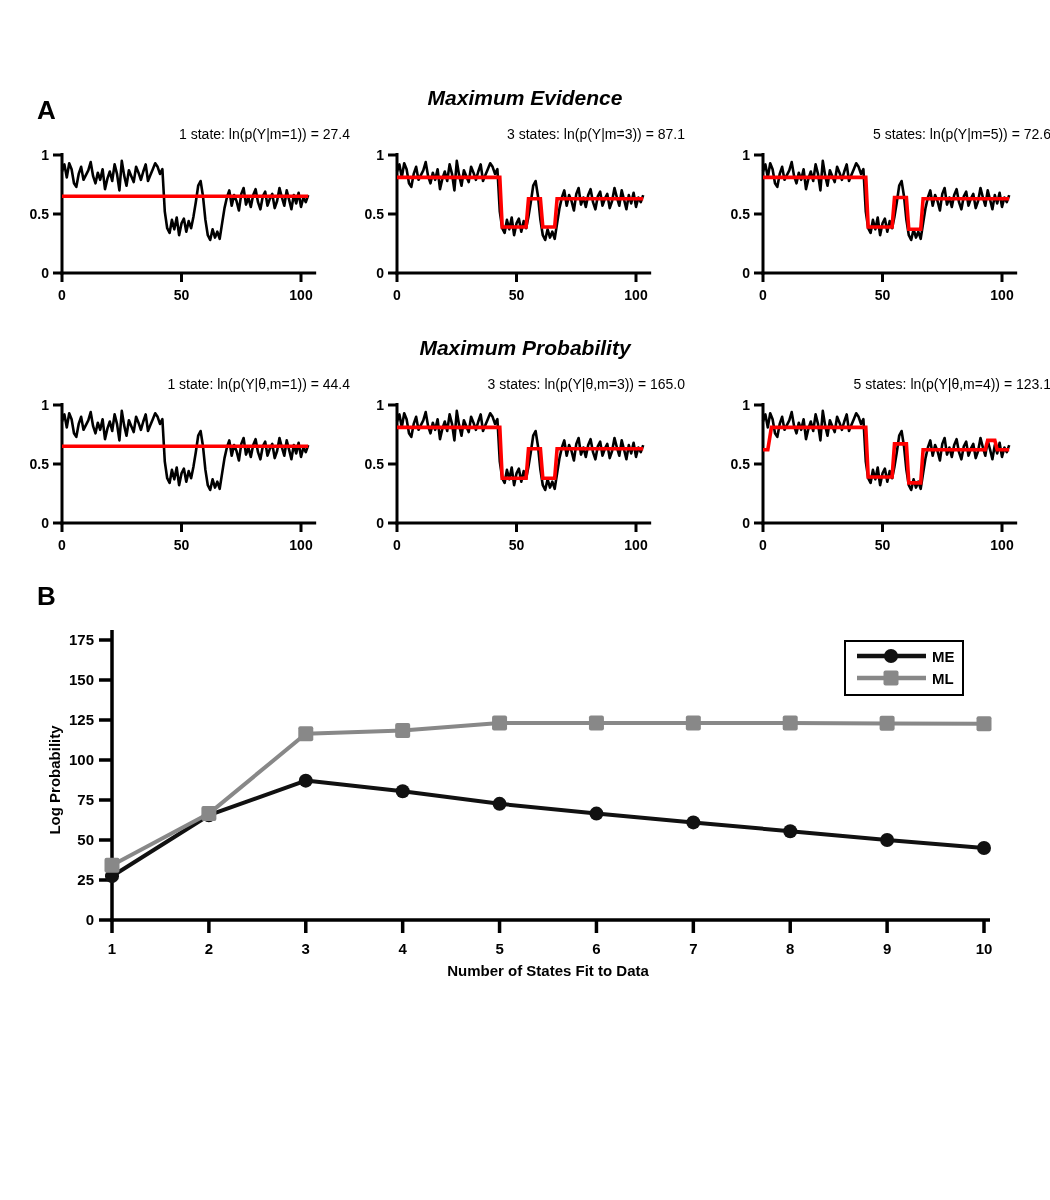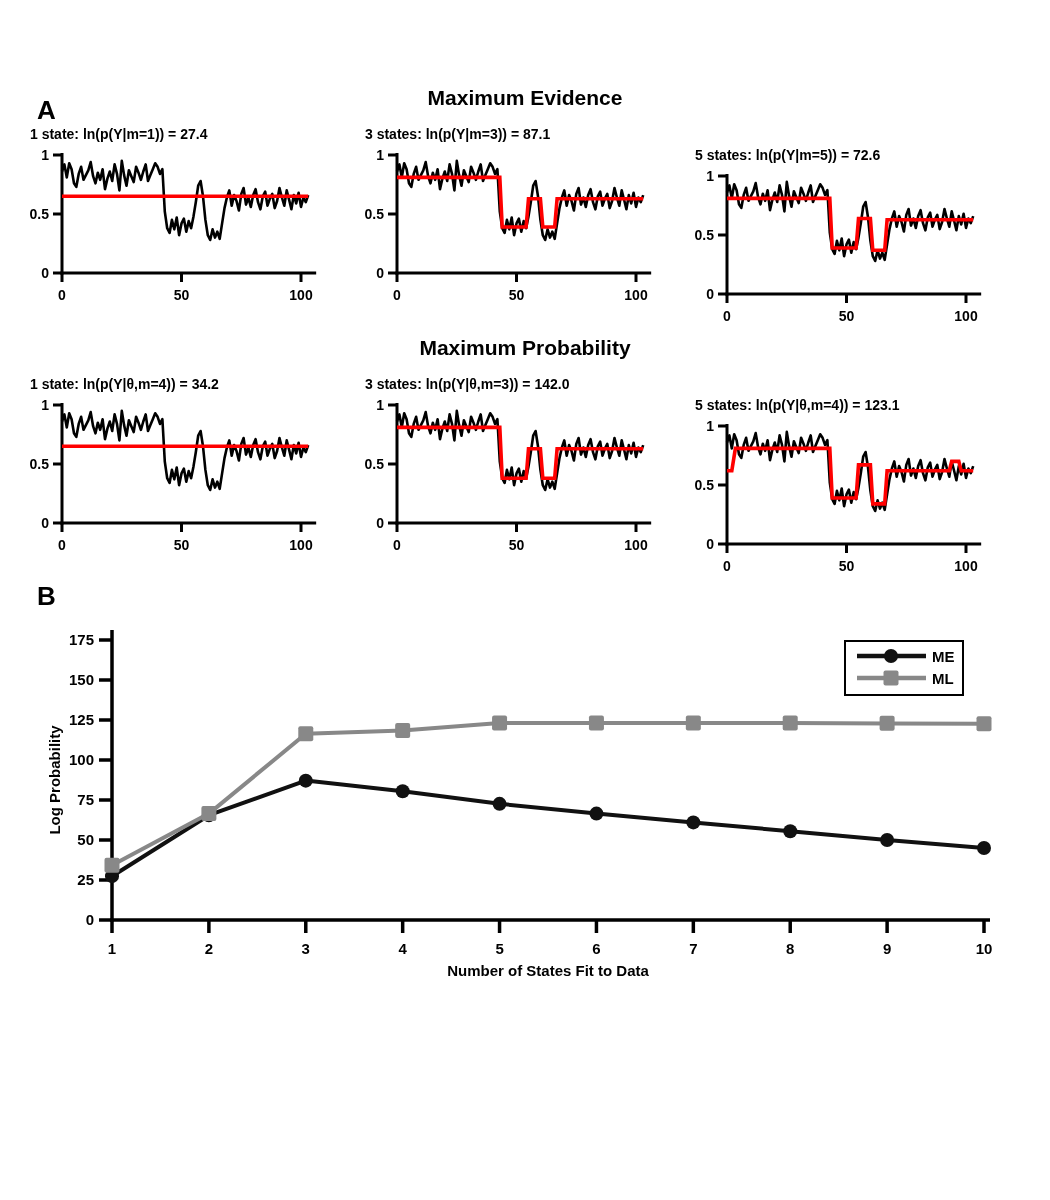--- a/index.html
+++ b/index.html
@@ -13,34 +13,34 @@
   }
   .panel-label{
     position:absolute;
     font-size:26px;font-weight:bold;line-height:1;
   }
   #panel-a-label{left:37px;top:97px;}
   #panel-b-label{left:37px;top:583px;}
   .row-title{
     position:absolute;left:0;width:1050px;
     text-align:center;
-    font-size:21px;font-weight:bold;
+    font-size:21px;font-weight:bold;font-style:italic;
   }
   #row-title-0{top:86px;}
   #row-title-1{top:336px;}
   .subplot-row{position:absolute;left:0;width:1050px;height:220px;}
   #subplot-row-0{top:126px;}
   #subplot-row-1{top:376px;}
   .subplot{position:absolute;width:320px;}
   .subplot.col0{left:30px;}
   .subplot.col1{left:365px;}
-  .subplot.col2{left:695px;margin-top:21px;}
+  .subplot.col2{left:731px;}
   .subplot-title{
-    width:320px;text-align:left;
-    font-size:14px;font-weight:bold;
+    width:320px;text-align:right;
+    font-size:14px;font-weight:normal;
     height:17px;line-height:17px;
     white-space:nowrap;
   }
   .subplot svg{display:block;}
   #panel-b-chart{position:absolute;left:0;top:588px;width:1050px;height:420px;}
   svg text{font-family:"Liberation Sans", sans-serif;font-weight:bold;fill:#000;}
 </style>
 </head>
 <body>
 
@@ -117,21 +117,21 @@
           <text x="271" y="157" text-anchor="middle" font-size="14px">100</text>
           <polyline points="32.0,28.5 34.4,21.4 36.8,34.4 39.2,20.3 41.6,26.2 44.0,40.3 46.3,43.9 48.7,30.9 51.1,23.8 53.5,36.8 55.9,32.1 58.3,27.3 60.7,19.1 63.1,33.2 65.5,40.3 67.8,29.7 70.2,36.8 72.6,26.2 75.0,46.2 77.4,35.6 79.8,28.5 82.2,38.0 84.6,21.4 87.0,30.9 89.4,47.4 91.8,17.9 94.1,32.1 96.5,42.7 98.9,27.3 101.3,33.2 103.7,39.1 106.1,23.8 108.5,29.7 110.9,36.8 113.3,28.5 115.7,21.4 118.0,38.0 120.4,32.1 122.8,26.2 125.2,20.3 127.6,23.8 130.0,30.9 132.4,26.2 134.8,68.6 137.2,85.2 139.6,89.9 141.9,76.9 144.3,86.3 146.7,74.5 149.1,92.2 151.5,80.4 153.9,75.7 156.3,88.7 158.7,78.1 161.1,85.2 163.5,73.4 165.8,59.2 168.2,42.7 170.6,38.0 173.0,53.3 175.4,76.9 177.8,92.2 180.2,97.0 182.6,86.3 185.0,94.6 187.3,88.7 189.7,95.8 192.1,80.4 194.5,65.1 196.9,54.5 199.3,47.4 201.7,62.7 204.1,52.1 206.5,58.0 208.9,67.5 211.3,50.9 213.6,45.0 216.0,61.6 218.4,54.5 220.8,63.9 223.2,52.1 225.6,46.2 228.0,59.2 230.4,66.3 232.8,53.3 235.2,48.6 237.5,62.7 239.9,55.7 242.3,50.9 244.7,65.1 247.1,58.0 249.5,45.0 251.9,54.5 254.3,62.7 256.7,47.4 259.1,56.8 261.4,66.3 263.8,52.1 266.2,60.4 268.6,49.8 271.0,63.9 273.4,54.5 275.8,59.2 278.2,52.1" fill="none" stroke="#000000" stroke-width="2.6" stroke-linejoin="round"></polyline>
           <polyline points="32.0,34.4 134.8,34.4 137.2,84.0 161.1,84.0 163.5,54.5 175.4,54.5 177.8,86.3 189.7,86.3 192.1,55.7 278.2,55.7" fill="none" stroke="#ff0000" stroke-width="3.6" stroke-linejoin="miter"></polyline>
         </svg>
       </div>
     </div>
 
   <div class="row-title" id="row-title-1">Maximum Probability</div>
   <div class="subplot-row" id="subplot-row-1">
       <div class="subplot col0">
-        <div class="subplot-title">1 state: ln(p(Y|θ,m=4)) = 34.2</div>
+        <div class="subplot-title">1 state: ln(p(Y|θ,m=1)) = 44.4</div>
         <svg width="320" height="164">
           <g stroke="#000" stroke-width="3" fill="none">
             <line x1="32" y1="10" x2="32" y2="131.5"></line>
             <line x1="30.5" y1="130" x2="286.17" y2="130"></line>
             <line x1="23" y1="130" x2="32" y2="130"></line>
             <line x1="23" y1="71" x2="32" y2="71"></line>
             <line x1="23" y1="12" x2="32" y2="12"></line>
             <line x1="32" y1="130" x2="32" y2="139"></line>
             <line x1="151.5" y1="130" x2="151.5" y2="139"></line>
             <line x1="271" y1="130" x2="271" y2="139"></line>
@@ -140,21 +140,21 @@
           <text x="19" y="76" text-anchor="end" font-size="14px">0.5</text>
           <text x="19" y="17" text-anchor="end" font-size="14px">1</text>
           <text x="32" y="157" text-anchor="middle" font-size="14px">0</text>
           <text x="151.5" y="157" text-anchor="middle" font-size="14px">50</text>
           <text x="271" y="157" text-anchor="middle" font-size="14px">100</text>
           <polyline points="32.0,28.5 34.4,21.4 36.8,34.4 39.2,20.3 41.6,26.2 44.0,40.3 46.3,43.9 48.7,30.9 51.1,23.8 53.5,36.8 55.9,32.1 58.3,27.3 60.7,19.1 63.1,33.2 65.5,40.3 67.8,29.7 70.2,36.8 72.6,26.2 75.0,46.2 77.4,35.6 79.8,28.5 82.2,38.0 84.6,21.4 87.0,30.9 89.4,47.4 91.8,17.9 94.1,32.1 96.5,42.7 98.9,27.3 101.3,33.2 103.7,39.1 106.1,23.8 108.5,29.7 110.9,36.8 113.3,28.5 115.7,21.4 118.0,38.0 120.4,32.1 122.8,26.2 125.2,20.3 127.6,23.8 130.0,30.9 132.4,26.2 134.8,68.6 137.2,85.2 139.6,89.9 141.9,76.9 144.3,86.3 146.7,74.5 149.1,92.2 151.5,80.4 153.9,75.7 156.3,88.7 158.7,78.1 161.1,85.2 163.5,73.4 165.8,59.2 168.2,42.7 170.6,38.0 173.0,53.3 175.4,76.9 177.8,92.2 180.2,97.0 182.6,86.3 185.0,94.6 187.3,88.7 189.7,95.8 192.1,80.4 194.5,65.1 196.9,54.5 199.3,47.4 201.7,62.7 204.1,52.1 206.5,58.0 208.9,67.5 211.3,50.9 213.6,45.0 216.0,61.6 218.4,54.5 220.8,63.9 223.2,52.1 225.6,46.2 228.0,59.2 230.4,66.3 232.8,53.3 235.2,48.6 237.5,62.7 239.9,55.7 242.3,50.9 244.7,65.1 247.1,58.0 249.5,45.0 251.9,54.5 254.3,62.7 256.7,47.4 259.1,56.8 261.4,66.3 263.8,52.1 266.2,60.4 268.6,49.8 271.0,63.9 273.4,54.5 275.8,59.2 278.2,52.1" fill="none" stroke="#000000" stroke-width="2.6" stroke-linejoin="round"></polyline>
           <polyline points="32.0,53.3 278.2,53.3" fill="none" stroke="#ff0000" stroke-width="3.6" stroke-linejoin="miter"></polyline>
         </svg>
       </div>
       <div class="subplot col1">
-        <div class="subplot-title">3 states: ln(p(Y|θ,m=3)) = 142.0</div>
+        <div class="subplot-title">3 states: ln(p(Y|θ,m=3)) = 165.0</div>
         <svg width="320" height="164">
           <g stroke="#000" stroke-width="3" fill="none">
             <line x1="32" y1="10" x2="32" y2="131.5"></line>
             <line x1="30.5" y1="130" x2="286.17" y2="130"></line>
             <line x1="23" y1="130" x2="32" y2="130"></line>
             <line x1="23" y1="71" x2="32" y2="71"></line>
             <line x1="23" y1="12" x2="32" y2="12"></line>
             <line x1="32" y1="130" x2="32" y2="139"></line>
             <line x1="151.5" y1="130" x2="151.5" y2="139"></line>
             <line x1="271" y1="130" x2="271" y2="139"></line>

